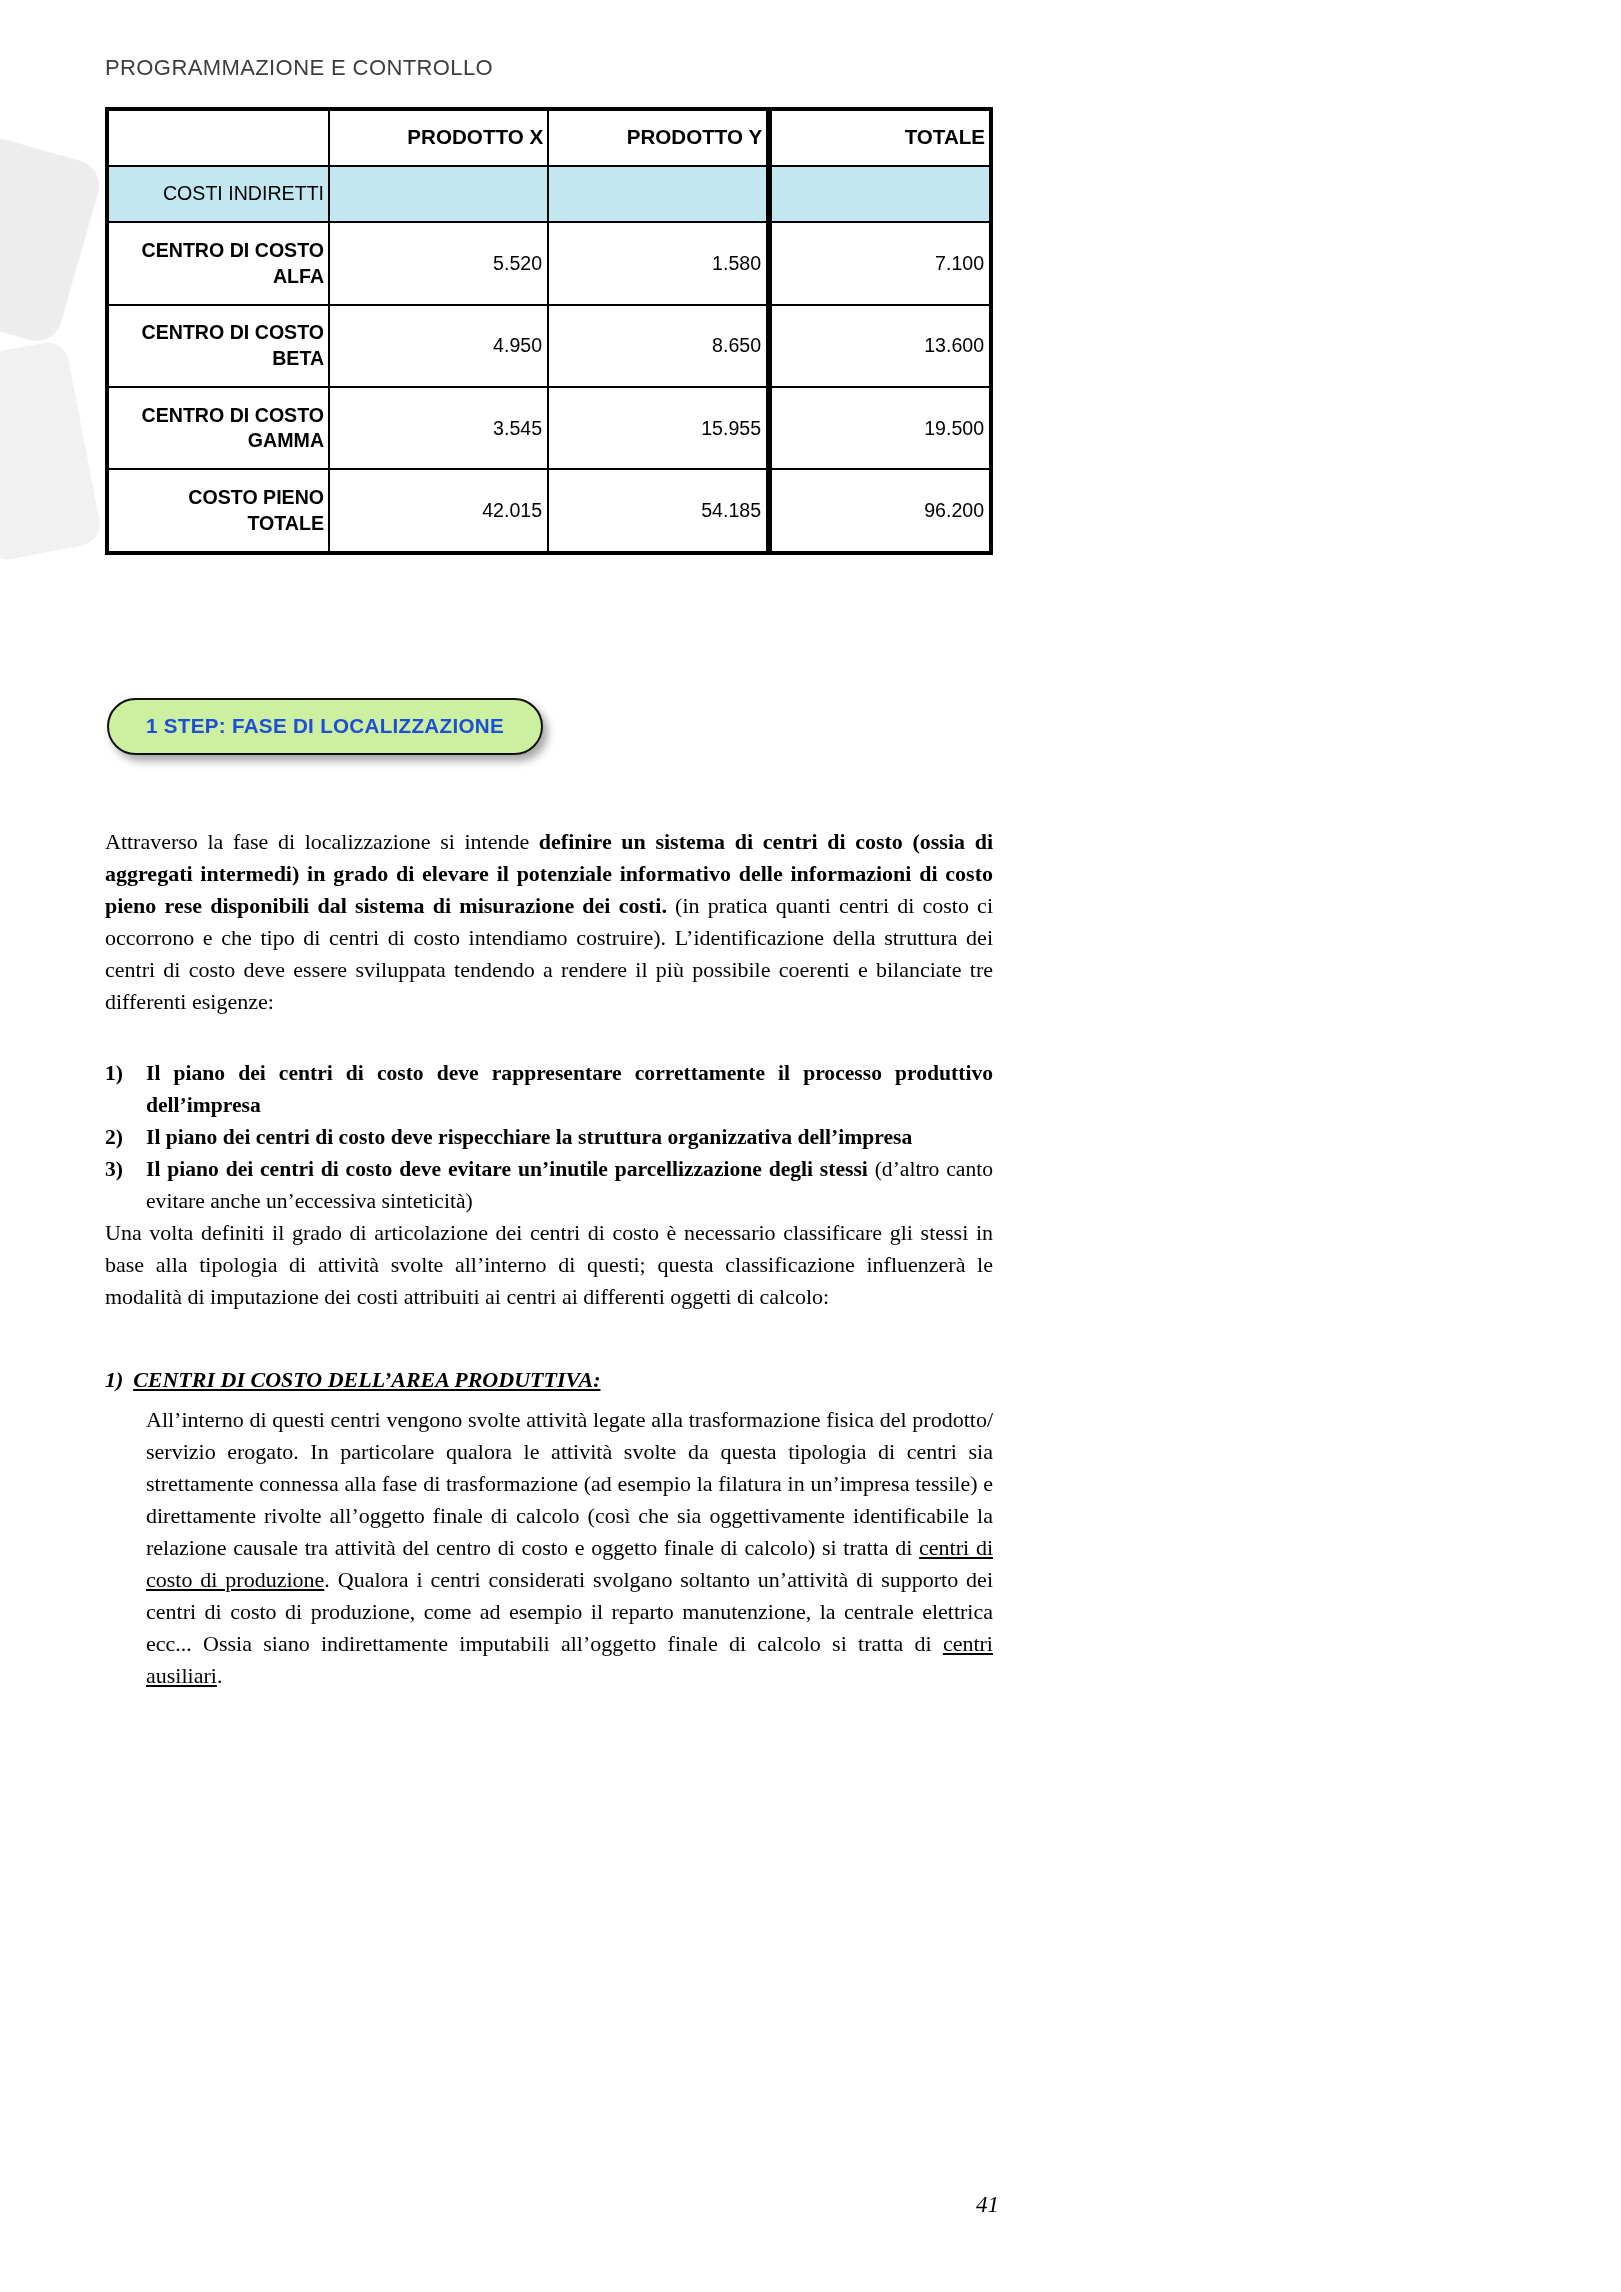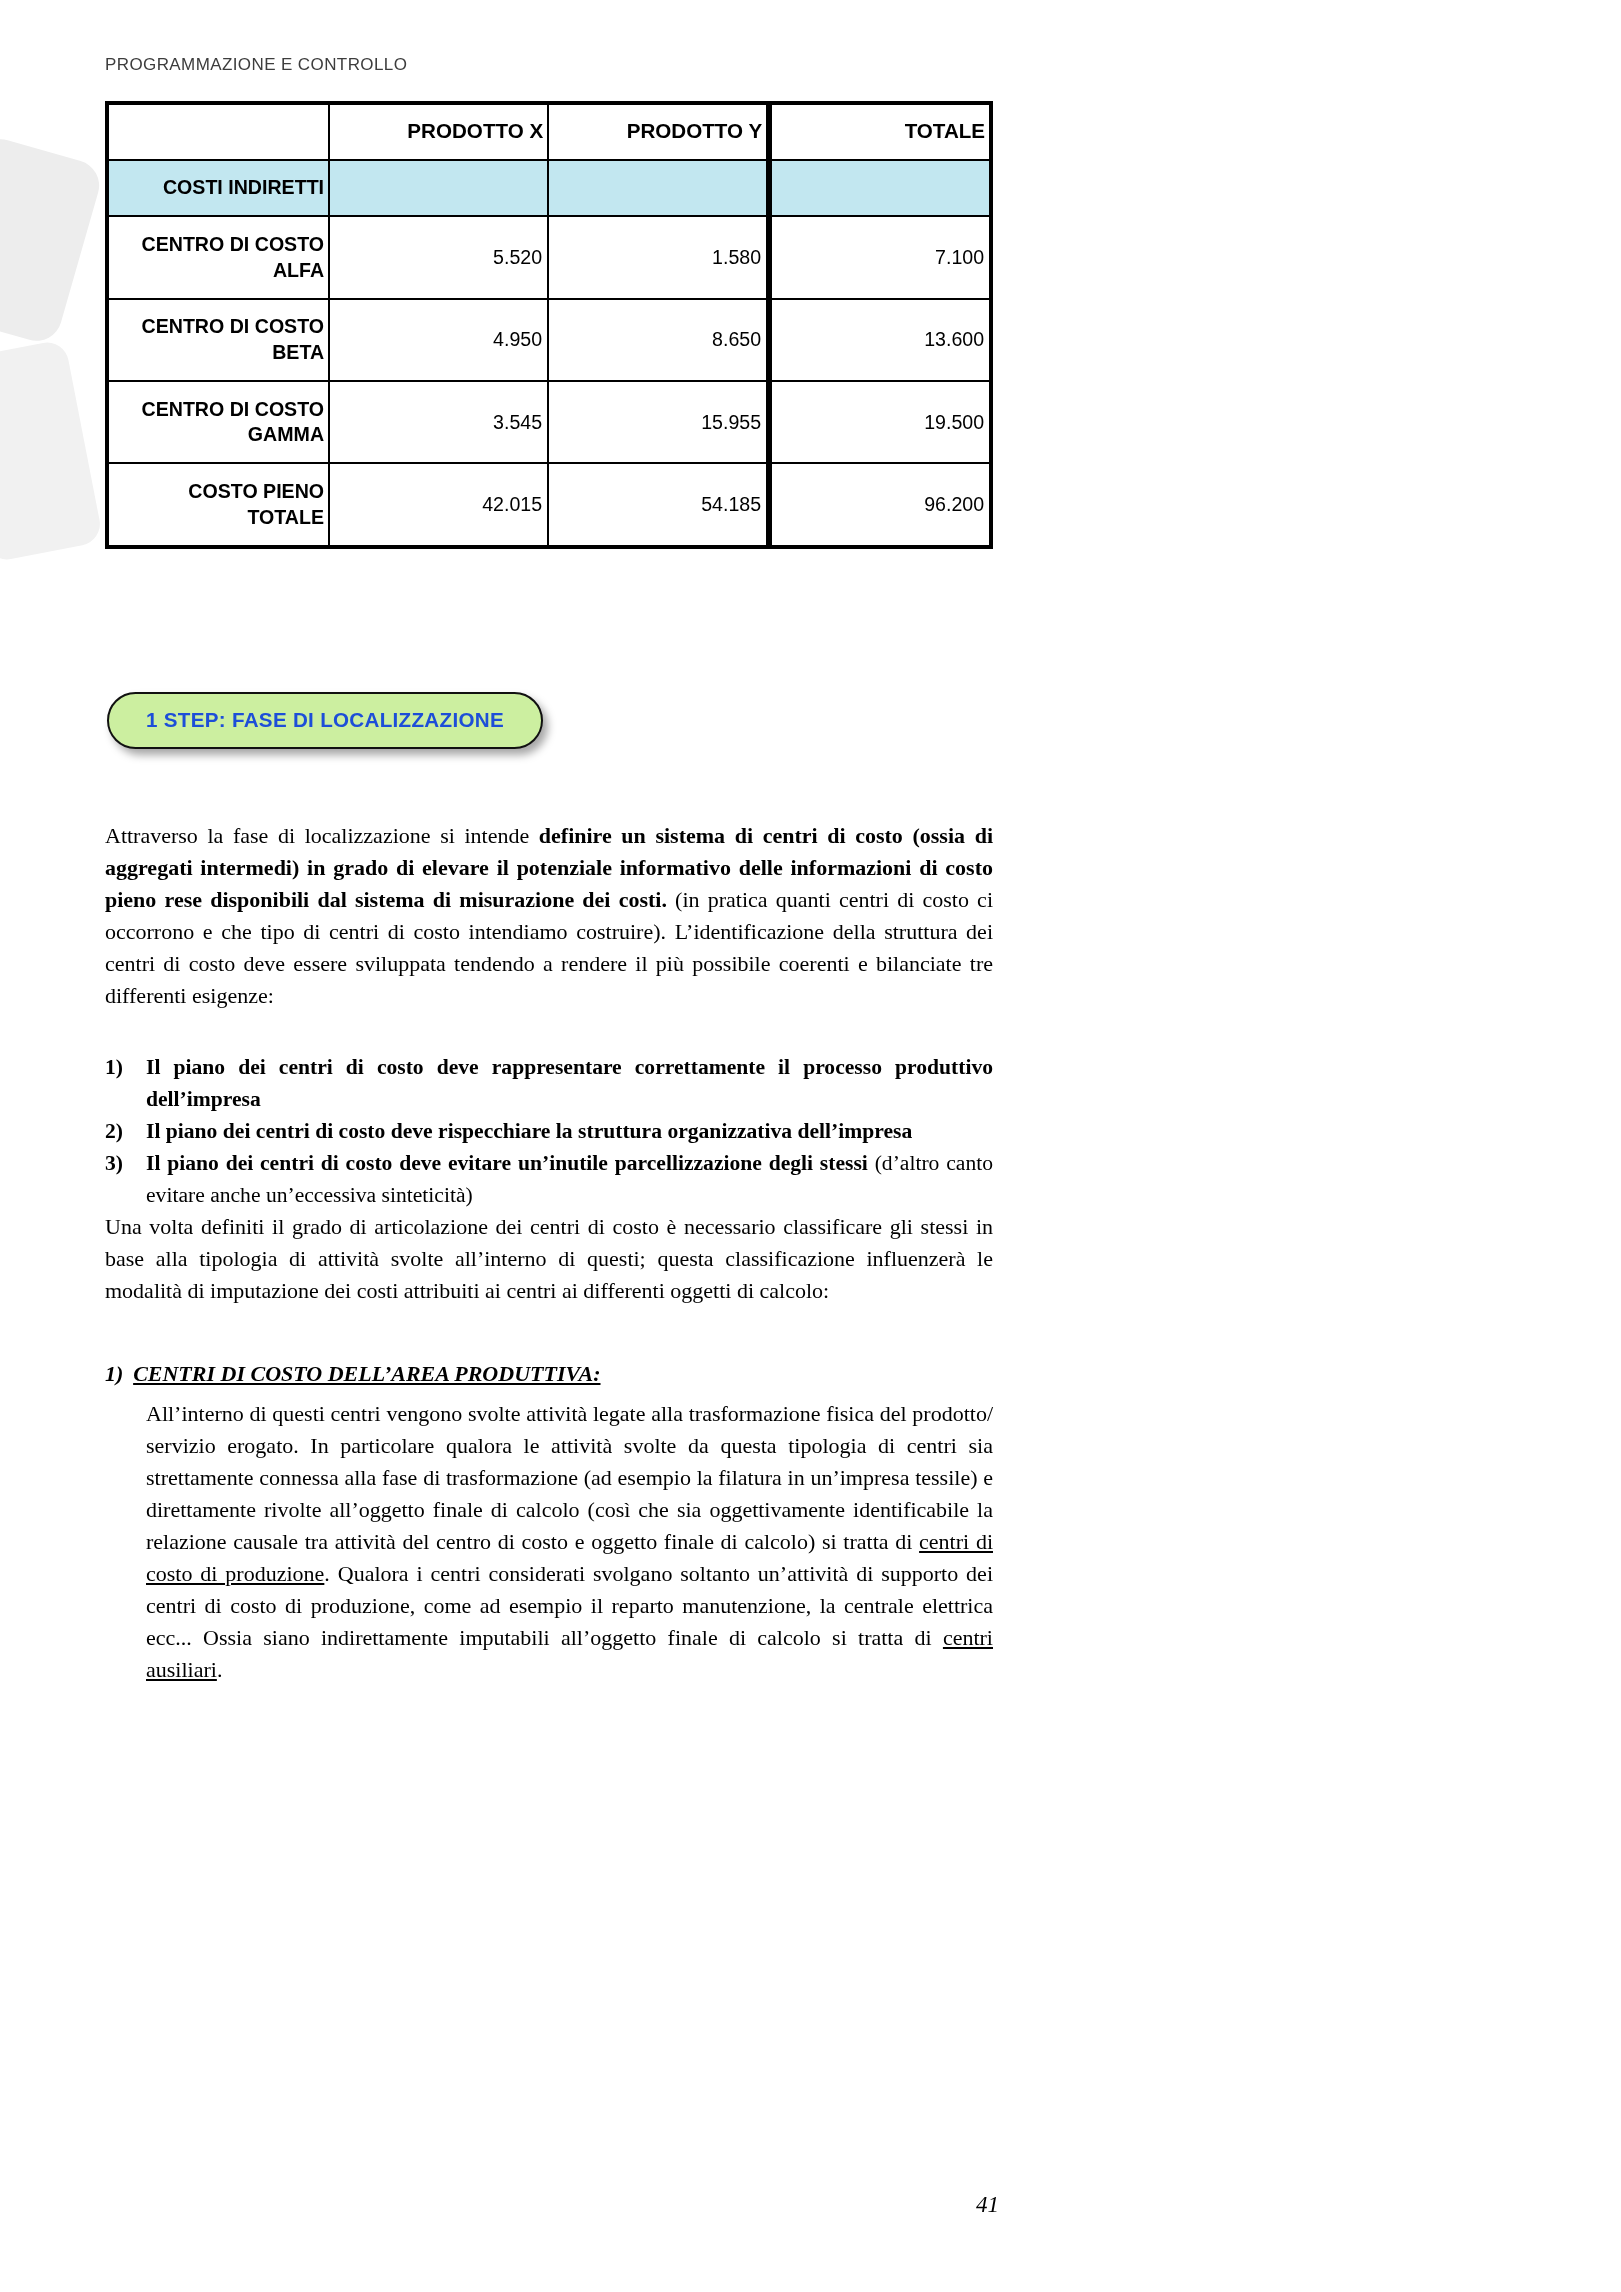--- a/index.html
+++ b/index.html
@@ -14,21 +14,21 @@
   }
   
   .watermark { position: absolute; left: -45px; top: 147px; width: 186px; height: 441px; z-index: 0; }
   .watermark .w1 { position: absolute; left: 0; top: 0; width: 127px; height: 186px; background: #ededed; border-radius: 25.5px; transform: rotate(16deg); }
   .watermark .w2 { position: absolute; left: 13.7px; top: 201px; width: 116px; height: 206px; background: #f1f1f1; border-radius: 21.6px; transform: rotate(-11deg); }
 
   .content { position: absolute; left: 105px; top: 55px; width: 888px; z-index: 1; }
 
   .doc-header {
     font-family: "Liberation Sans", sans-serif;
-    font-size: 17px;
+    font-size: 22px;
     color: #3d3d3d;
     letter-spacing: 0.4px;
     margin: 0 0 25.5px 0;
   }
 
   
   table.cost-table {
     border-collapse: collapse;
     width: 888px;
     table-layout: fixed;
@@ -39,21 +39,21 @@
     text-align: right;
     vertical-align: middle;
     font-family: "Liberation Sans", sans-serif;
     font-size: 19.6px;
     line-height: 1.3;
     padding: 14.7px 4.9px;
     width: 25%;
     background: #ffffff;
   }
   .cost-table td.hdr { font-weight: bold; font-size: 20.6px; padding: 13.7px 3.9px; }
-  .cost-table tr.sec td { font-weight: bold; padding: 14.7px 3.9px; margin-top: 44px; }
+  .cost-table tr.sec td { font-weight: normal; padding: 14.7px 3.9px; margin-top: 44px; }
   .cost-table td.lbl { font-weight: bold; padding-left: 3.9px; padding-right: 3.9px; }
   .cost-table td.tcol { border-left-width: 6.9px; }
   .cost-table tr.thick td { border-top-width: 6.9px; }
   .cost-table td.mlabel { white-space: nowrap; letter-spacing: -0.4px; padding-left: 2px; padding-right: 2px; }
 
   
   .badge {
     display: inline-block;
     margin-top: 143px;
     margin-left: 2px;

